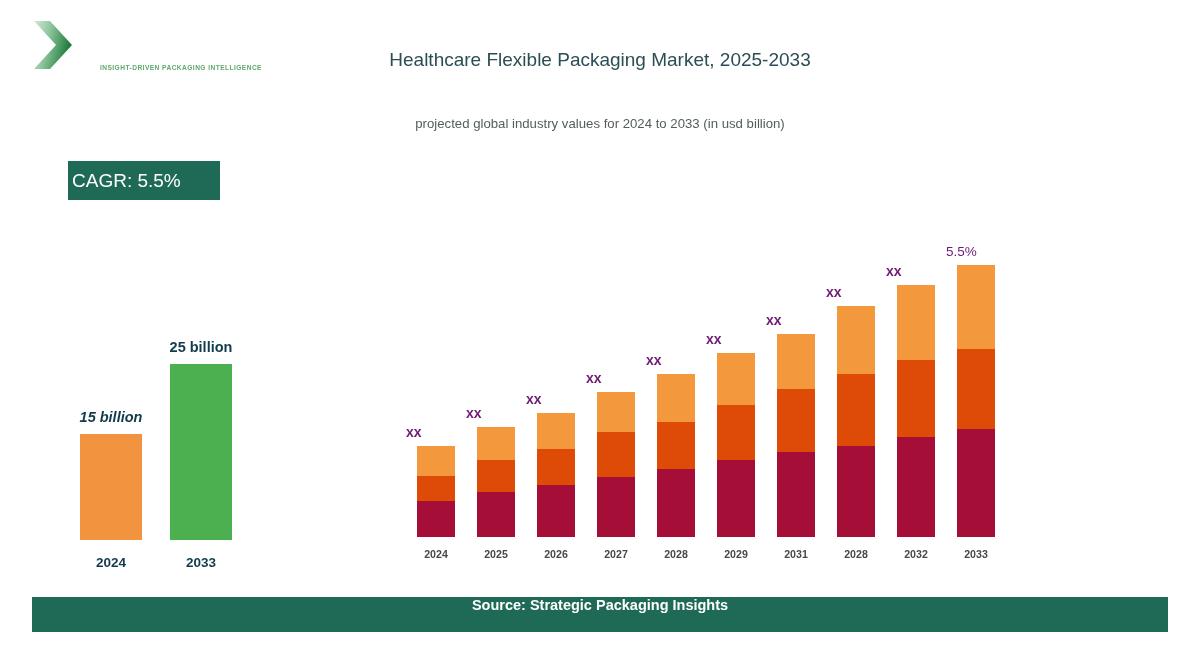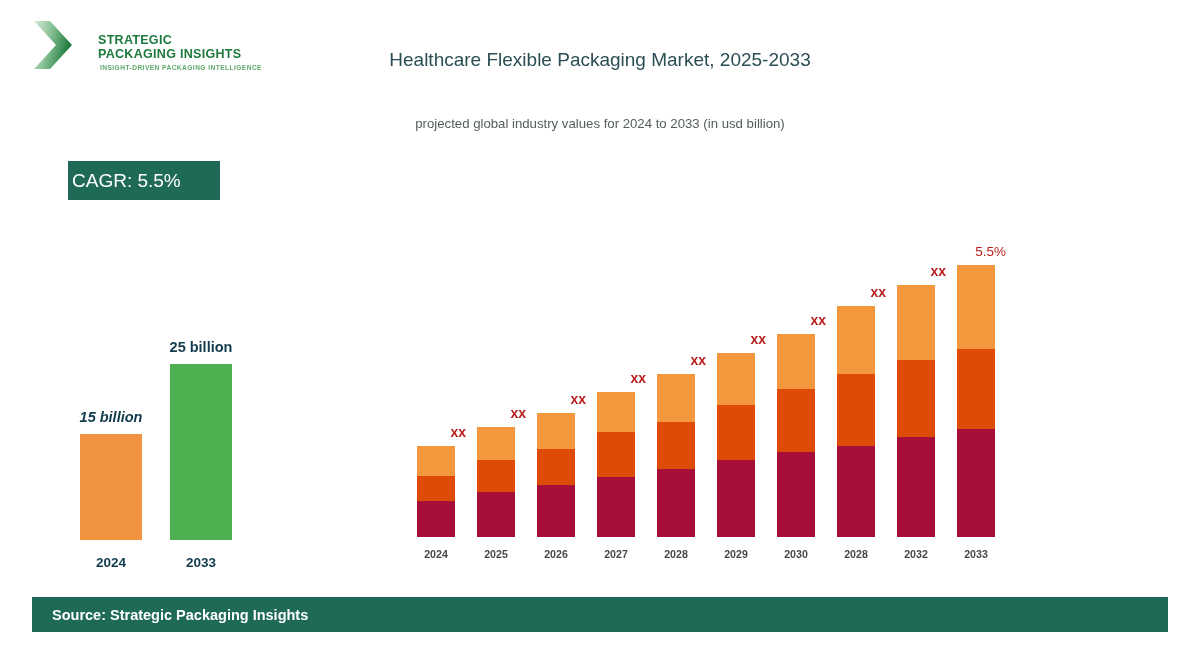--- a/index.html
+++ b/index.html
@@ -57,35 +57,36 @@
     position: absolute; bottom: 0px; width: 120px; text-align: center;
     font-size: 13.5px; font-weight: bold; color: #123b4d;
   }
 
   
   #stack-chart { position: absolute; left: 400px; top: 190px; width: 640px; height: 370px; }
   .sb-col { position: absolute; bottom: 0; width: 38px; }
   .sb-bar { position: absolute; bottom: 23px; width: 38px; }
   .sb-seg { width: 100%; }
   .sb-top-label {
-    position: absolute; width: 60px; left: -11px; text-align: right;
-    font-size: 14px; font-weight: bold; color: #b91c1c;
+    position: absolute; width: 60px; left: -11px; text-align: left;
+    font-size: 14px; font-weight: bold; color: #701a75;
   }
   .sb-top-label.pct { font-size: 13.5px; font-weight: normal; }
   .sb-xlabel {
     position: absolute; bottom: 0px; left: -13px; width: 64px;
     text-align: center; font-size: 10.6px; font-weight: bold; color: #44484a;
   }
 
   
   #footer {
     position: absolute; left: 32px; bottom: 18px;
     width: 1136px; height: 35px; background: #1E6A57;
     display: flex; align-items: center; justify-content: space-between;
     padding: 0 20px;
+    flex-direction: column;
   }
   .footer-text { color: #ffffff; font-size: 14.5px; font-weight: bold; white-space: nowrap; }
 </style>
 </head>
 <body>
 
 <div id="page">
 
   <div id="logo">
     <div id="logo-mark">
@@ -93,24 +94,20 @@
         <defs>
           <linearGradient id="chevGrad" x1="0" y1="0" x2="1" y2="0.3">
             <stop offset="0%" stop-color="#D6E8D8"></stop>
             <stop offset="45%" stop-color="#8CC49A"></stop>
             <stop offset="100%" stop-color="#1E7A3C"></stop>
           </linearGradient>
         </defs>
         <path d="M2,1 L18,1 L40,25 L18,49 L2,49 L24,25 Z" fill="url(#chevGrad)"></path>
       </svg>
     </div>
-    <div id="logo-text">
-      <div class="logo-line">STRATEGIC</div>
-      <div class="logo-line">PACKAGING INSIGHTS</div>
-    </div>
     <div id="logo-tag">INSIGHT-DRIVEN PACKAGING INTELLIGENCE</div>
   </div>
 
   <div id="title">Healthcare Flexible Packaging Market, 2025-2033</div>
   <div id="subtitle">projected global industry values for 2024 to 2033 (in usd billion)</div>
 
   <div id="cagr-badge">
     <span>CAGR: 5.5%</span>
   </div>
 
@@ -182,21 +179,21 @@
         <div class="sb-top-label" style="bottom: 213px;">xx</div>
         <div class="sb-xlabel">2029</div>
       </div>
       <div class="sb-col" style="left: 377px;">
         <div class="sb-bar" style="height: 203px;">
           <div class="sb-seg" style="height: 55px; background: rgb(244, 152, 62);"></div>
           <div class="sb-seg" style="height: 63px; background: rgb(222, 75, 6);"></div>
           <div class="sb-seg" style="height: 85px; background: rgb(165, 15, 55);"></div>
         </div>
         <div class="sb-top-label" style="bottom: 232px;">xx</div>
-        <div class="sb-xlabel">2030</div>
+        <div class="sb-xlabel">2031</div>
       </div>
       <div class="sb-col" style="left: 437px;">
         <div class="sb-bar" style="height: 231px;">
           <div class="sb-seg" style="height: 68px; background: rgb(244, 152, 62);"></div>
           <div class="sb-seg" style="height: 72px; background: rgb(222, 75, 6);"></div>
           <div class="sb-seg" style="height: 91px; background: rgb(165, 15, 55);"></div>
         </div>
         <div class="sb-top-label" style="bottom: 260px;">xx</div>
         <div class="sb-xlabel">2028</div>
       </div>

